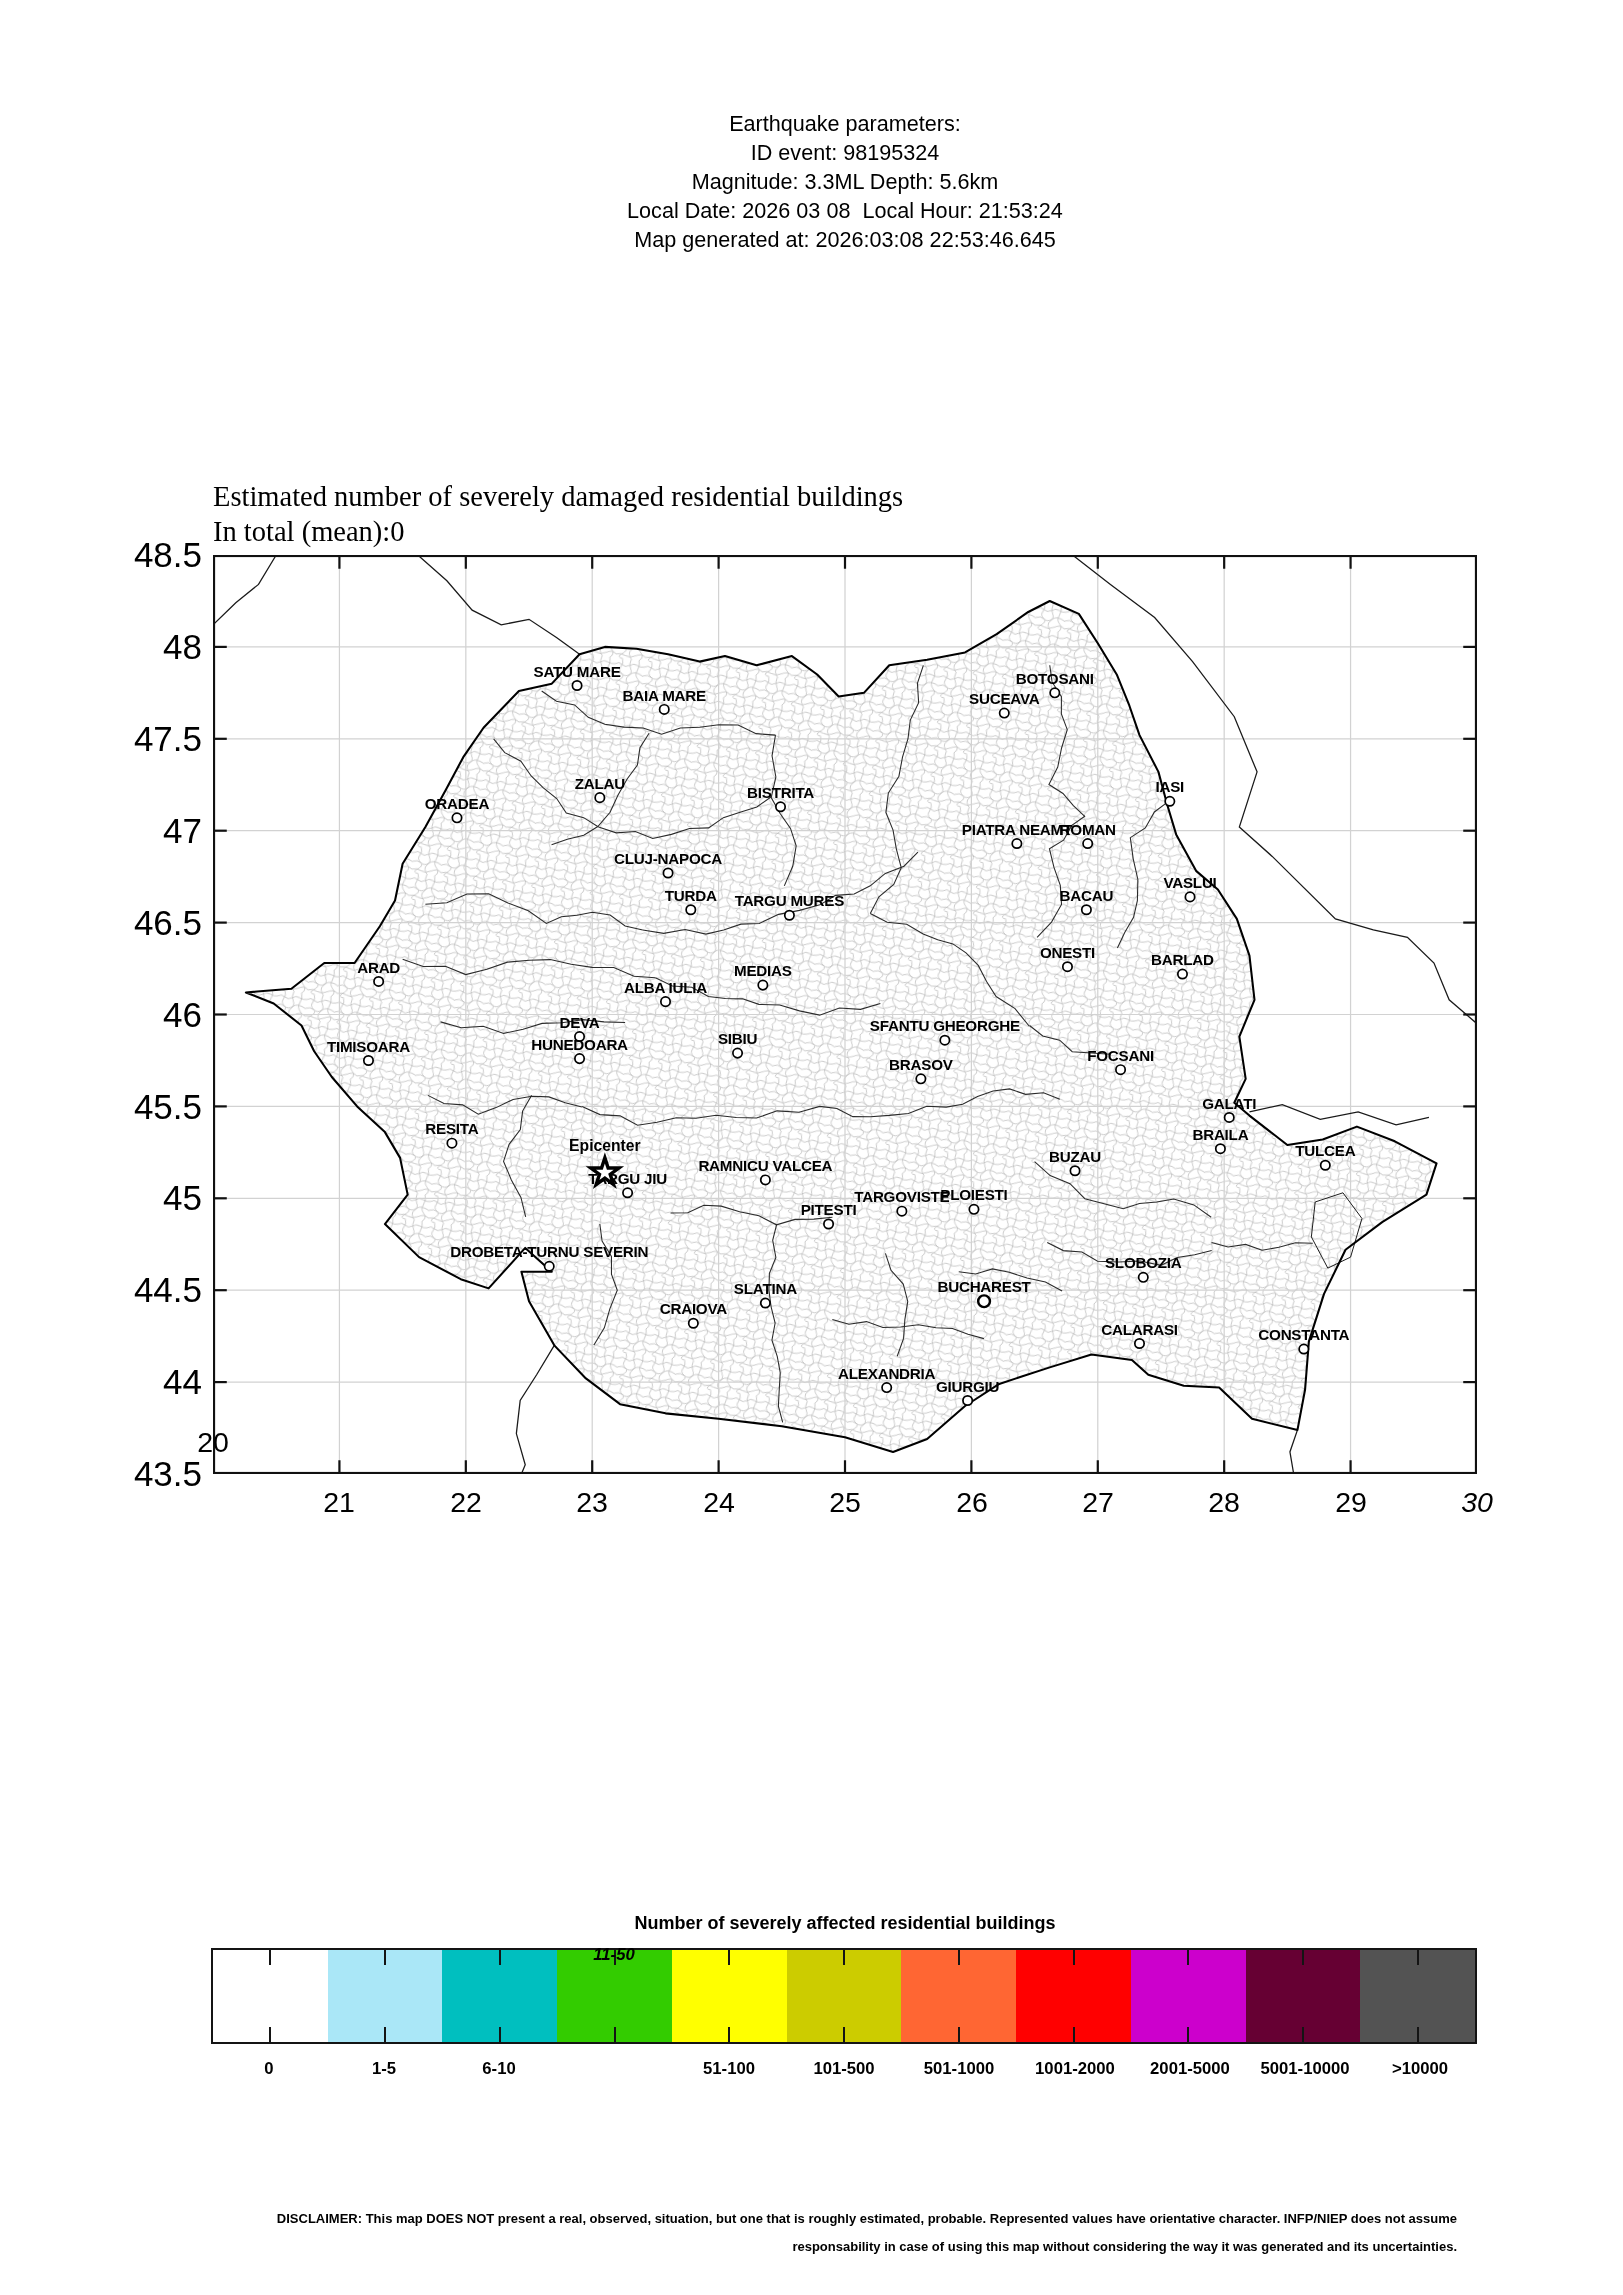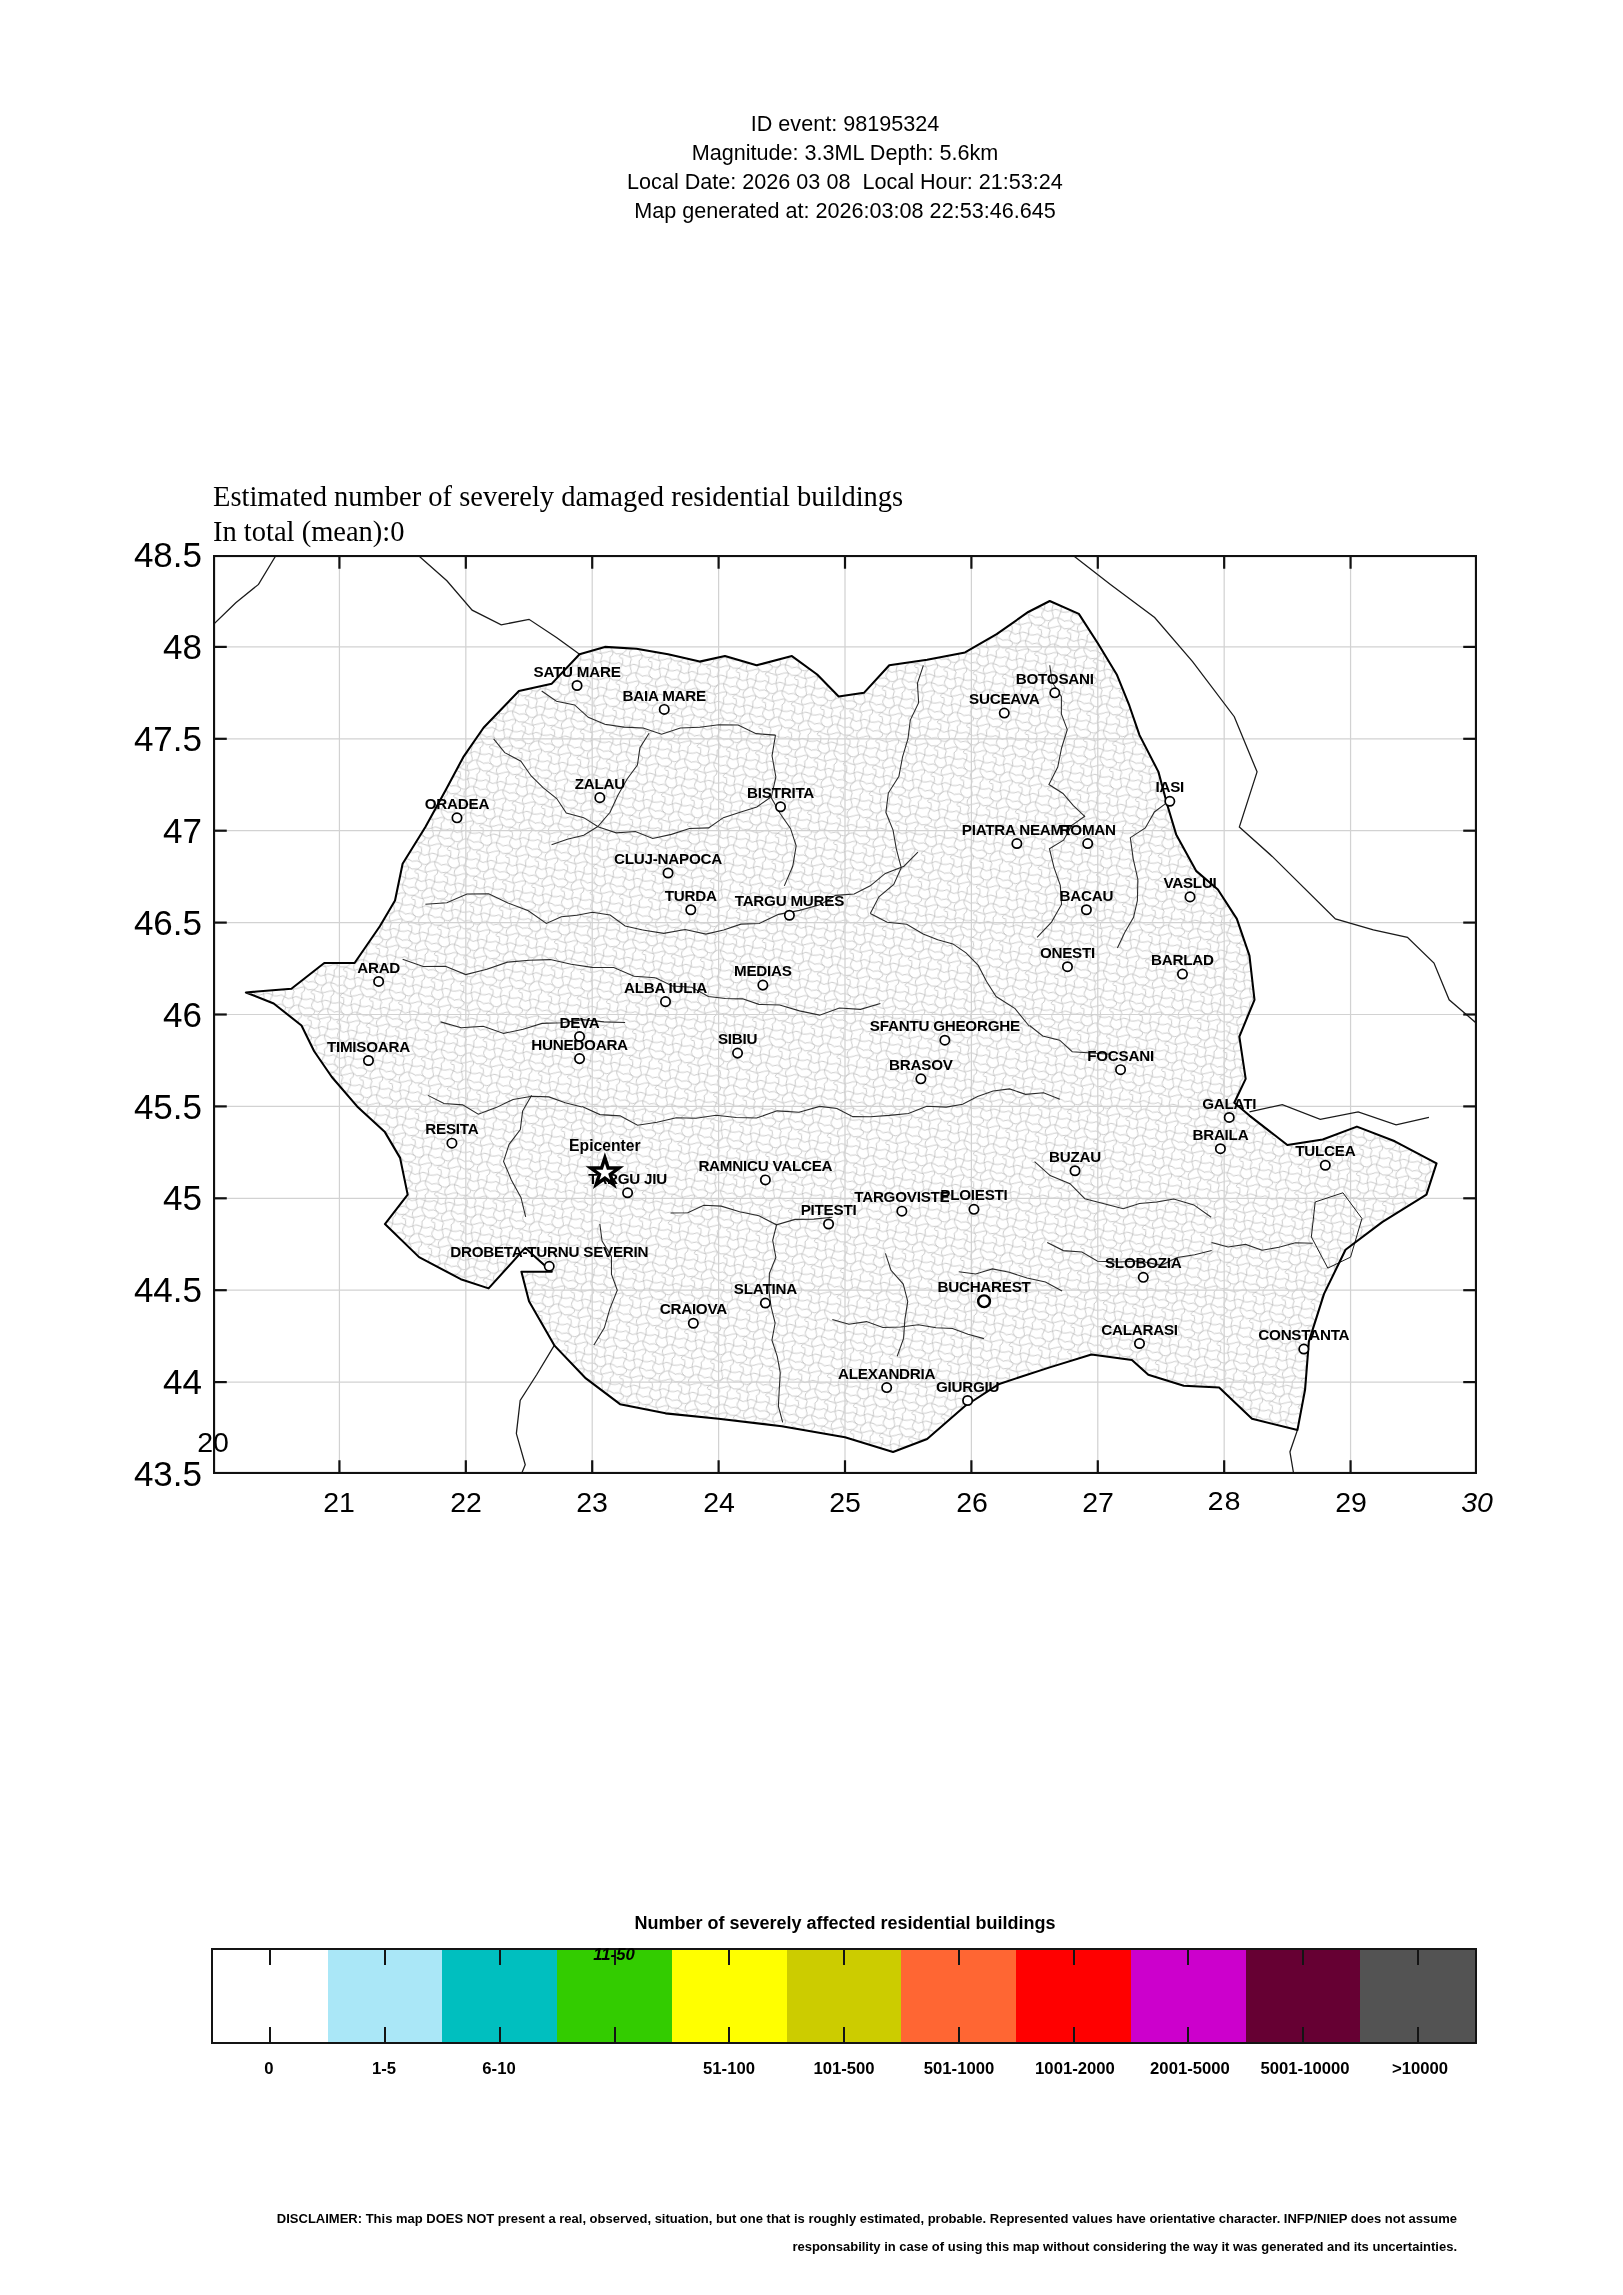--- a/index.html
+++ b/index.html
@@ -25,20 +25,21 @@
   .cb-label{position:absolute;width:118px;text-align:center;font-weight:bold;font-size:16.7px;}
   .disclaimer{position:absolute;left:196px;top:2205px;width:1261px;text-align:right;
               font-size:13px;line-height:27.5px;font-weight:bold;}
 </style>
 </head>
 <body>
 
 <div class="page">
 
   <div class="header">
+    <div class="hline">Earthquake parameters:</div>
     <div class="hline">ID event: 98195324</div>
     <div class="hline">Magnitude: 3.3ML Depth: 5.6km</div>
     <div class="hline">Local Date: 2026 03 08  Local Hour: 21:53:24</div>
     <div class="hline">Map generated at: 2026:03:08 22:53:46.645</div>
   </div>
 
   <div class="map-title">
     <div>Estimated number of severely damaged residential buildings</div>
     <div>In total (mean):0</div>
   </div>
@@ -269,21 +270,21 @@
     </div>
   <div id="axis-labels">
       <div class="xtick" style="left: 159px; top: 1423px;">20</div>
       <div class="xtick" style="left: 285px; top: 1483px;">21</div>
       <div class="xtick" style="left: 412px; top: 1483px;">22</div>
       <div class="xtick" style="left: 538px; top: 1483px;">23</div>
       <div class="xtick" style="left: 665px; top: 1483px;">24</div>
       <div class="xtick" style="left: 791px; top: 1483px;">25</div>
       <div class="xtick" style="left: 918px; top: 1483px;">26</div>
       <div class="xtick" style="left: 1044px; top: 1483px;">27</div>
-      <div class="xtick" style="left: 1170px; top: 1483px; font-family: Liberation Mono, monospace;">28</div>
+      <div class="xtick" style="left: 1170px; top: 1483px;">28</div>
       <div class="xtick" style="left: 1297px; top: 1483px;">29</div>
       <div class="xtick" style="left: 1423px; top: 1483px; font-style: italic;">30</div>
       <div class="ytick" style="left: 119px; top: 1454px;">43.5</div>
       <div class="ytick" style="left: 119px; top: 1362px;">44</div>
       <div class="ytick" style="left: 119px; top: 1270px;">44.5</div>
       <div class="ytick" style="left: 119px; top: 1178px;">45</div>
       <div class="ytick" style="left: 119px; top: 1087px;">45.5</div>
       <div class="ytick" style="left: 119px; top: 995px;">46</div>
       <div class="ytick" style="left: 119px; top: 903px;">46.5</div>
       <div class="ytick" style="left: 119px; top: 811px;">47</div>

